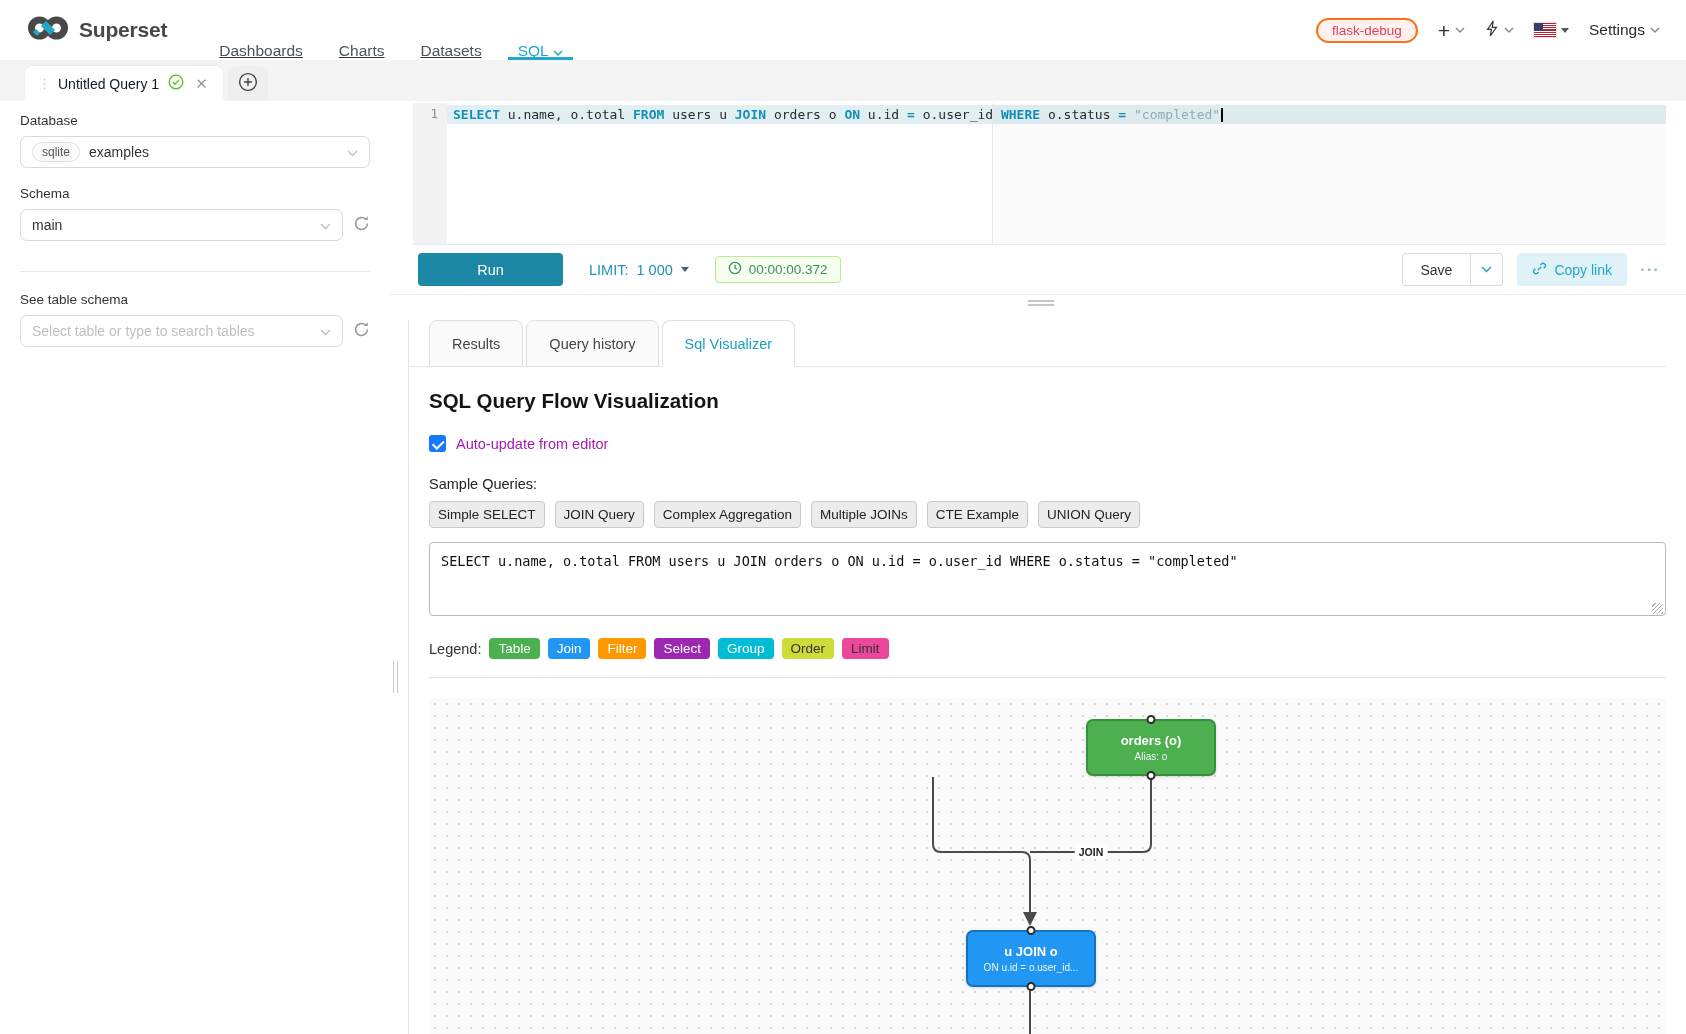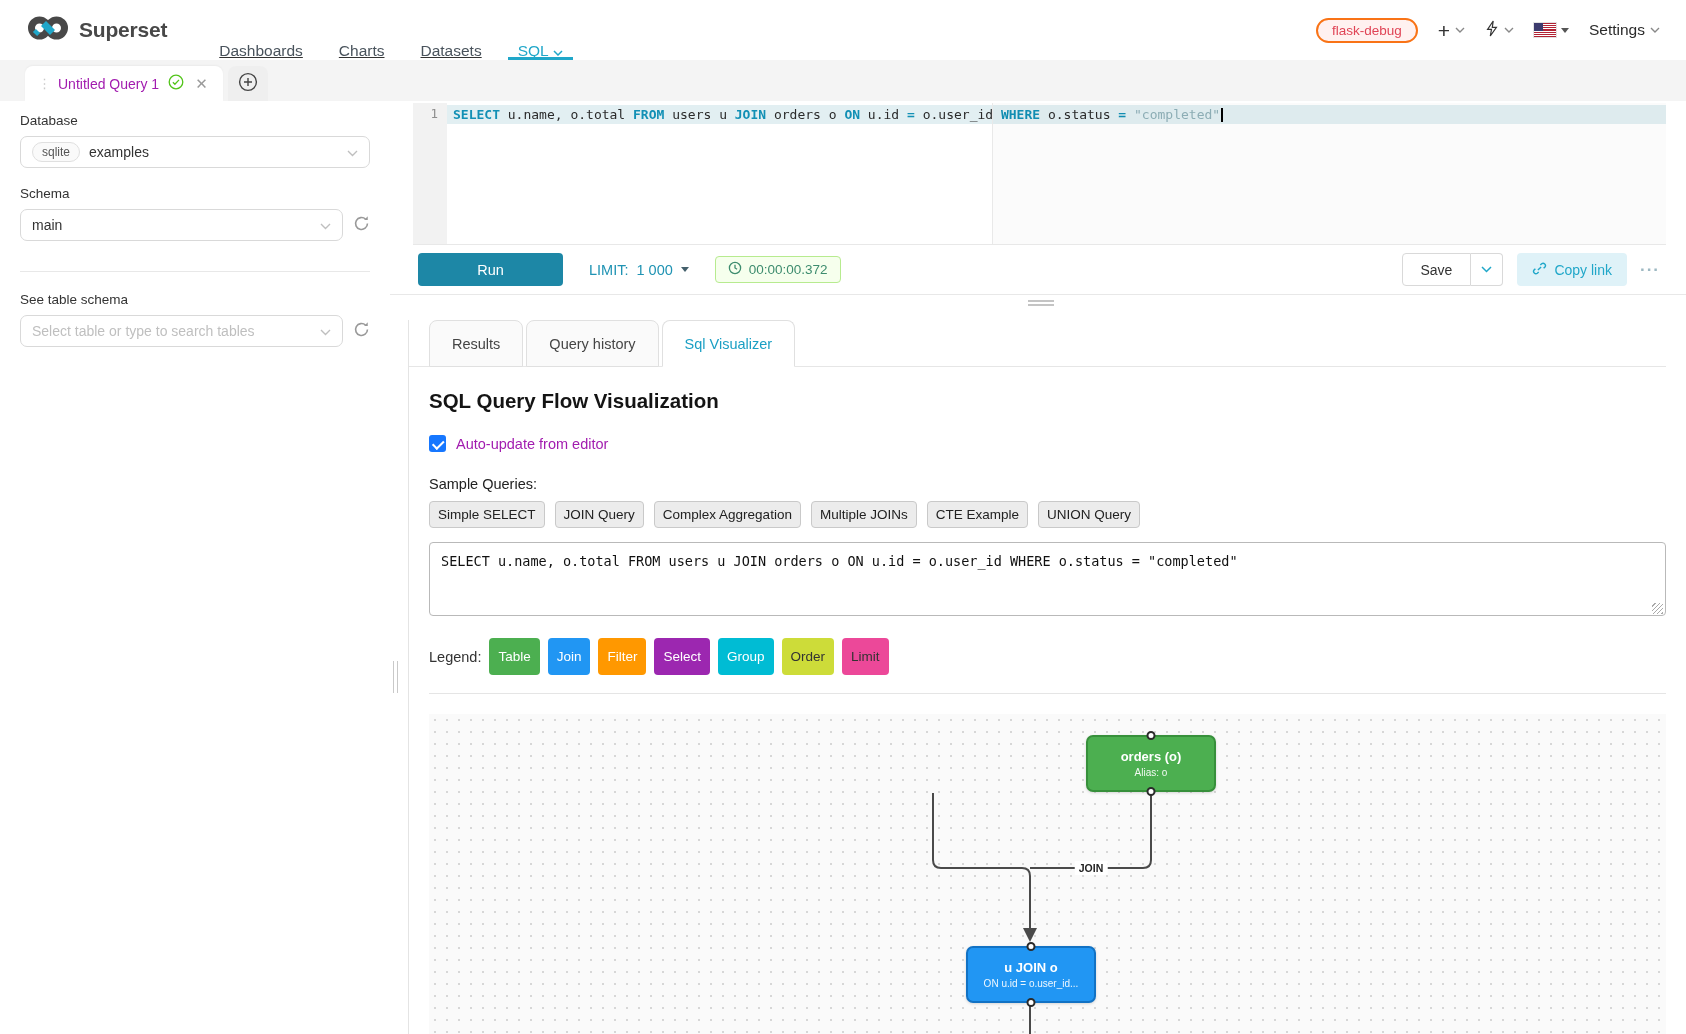--- a/index.html
+++ b/index.html
@@ -25,21 +25,21 @@
   .flag { width:22px; height:14px; position:relative; outline:1px solid #e3e3e3;
     background:repeating-linear-gradient(180deg,#b22234 0 1.1px,#fff 1.1px 2.16px); }
   .flag::after { content:''; position:absolute; left:0; top:0; width:9px; height:7.5px; background:#3c3b6e; }
   .tri-down { width:0; height:0; border-left:4px solid transparent; border-right:4px solid transparent; border-top:5px solid #555; }
 
   
   .tabbar { height:41px; background:#f4f4f4; display:flex; align-items:flex-end; padding-left:25px; flex:0 0 auto; }
   .qtab { height:35px; background:#fff; border-radius:8px 8px 0 0; display:flex; align-items:center;
     padding:0 13px; gap:9px; box-shadow:0 -1px 2px rgba(0,0,0,.04); cursor:pointer; }
   .drag-dots { color:#c9c9c9; font-size:13px; letter-spacing:-2px; }
-  .qtab-title { font-size:14px; color:#a21caf; }
+  .qtab-title { font-size:14px; color:#0f172a; }
   .qtab-close { color:#9a9a9a; font-size:15px; padding:0 2px; cursor:pointer; }
   .addtab { height:35px; width:40px; margin-left:5px; background:#efefef; border-radius:8px 8px 0 0;
     display:flex; align-items:center; justify-content:center; cursor:pointer; }
 
   
   .main { flex:1; display:flex; min-height:0; }
 
   
   .sidebar { width:390px; flex:0 0 auto; padding:12px 20px 0 20px; position:relative; }
   .fld-label { font-size:13.5px; color:#333; margin-bottom:8px; }
@@ -111,21 +111,21 @@
   .sample-label { font-size:14.5px; color:#222; margin-bottom:9px; }
   .btn-row { display:flex; gap:10px; margin-bottom:14px; }
   .sample-btn { padding:5px 8px; background:#ececec; border:1px solid #c9c9c9; border-radius:4px;
     font-size:13.5px; color:#222; font-family:inherit; cursor:pointer; }
   .query-box-wrap { position:relative; }
   .query-box { width:100%; height:74px; font-family:"DejaVu Sans Mono", monospace; font-size:13.5px;
     color:#111; padding:9px 11px; border:1px solid #b9b9b9; border-radius:4px; resize:none; line-height:1.45; }
   .grip { position:absolute; right:3px; bottom:6px; width:11px; height:11px;
     background:repeating-linear-gradient(135deg, transparent 0 2px, #aaa 2px 3px); cursor:nwse-resize; }
   .legend-row { margin-top:18px; display:flex; align-items:center; gap:8px; font-size:14.5px; color:#333; }
-  .pill { padding:11px 9px; border-radius:4px; font-size:13.5px; }
+  .pill { padding:3px 9px; border-radius:4px; font-size:13.5px; }
   .viz-hr { border:none; border-top:1px solid #e5e5e5; margin-top:18px; }
 
   
   .canvas { margin-top:20px; height:352px; position:relative; overflow:hidden; background-color:#fafafa;
     background-image:radial-gradient(#d7d7d7 1px, transparent 1.3px); background-size:12px 12px; }
   .edges { position:absolute; inset:0; width:100%; height:100%; }
   .flow-node { position:absolute; width:130px; height:57px; border-radius:7px; color:#fff; text-align:center;
     display:flex; flex-direction:column; justify-content:center; gap:3px; cursor:grab;
     box-shadow:0 1px 3px rgba(0,0,0,.15); }
   .node-table { border:2px solid #37903b; }

